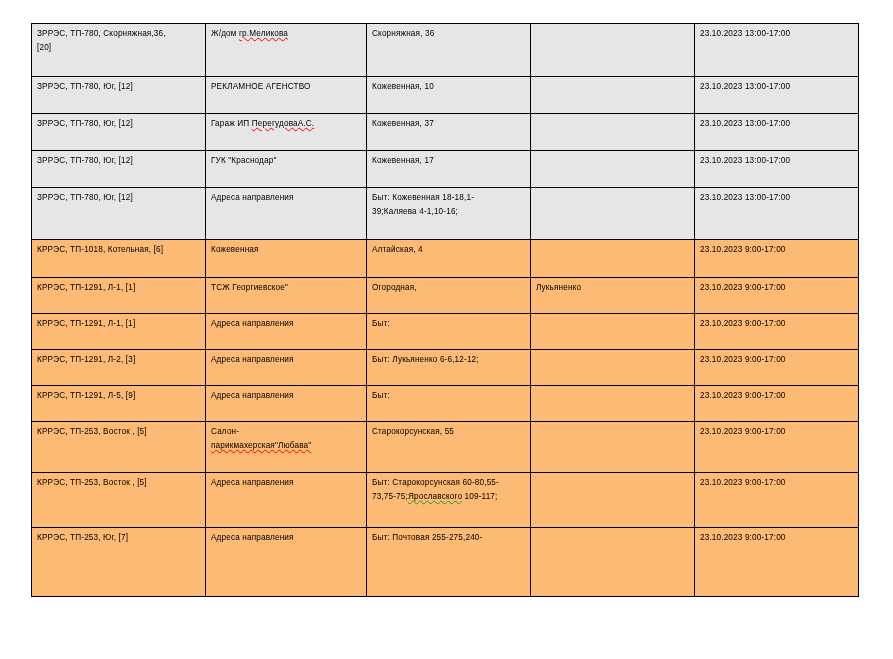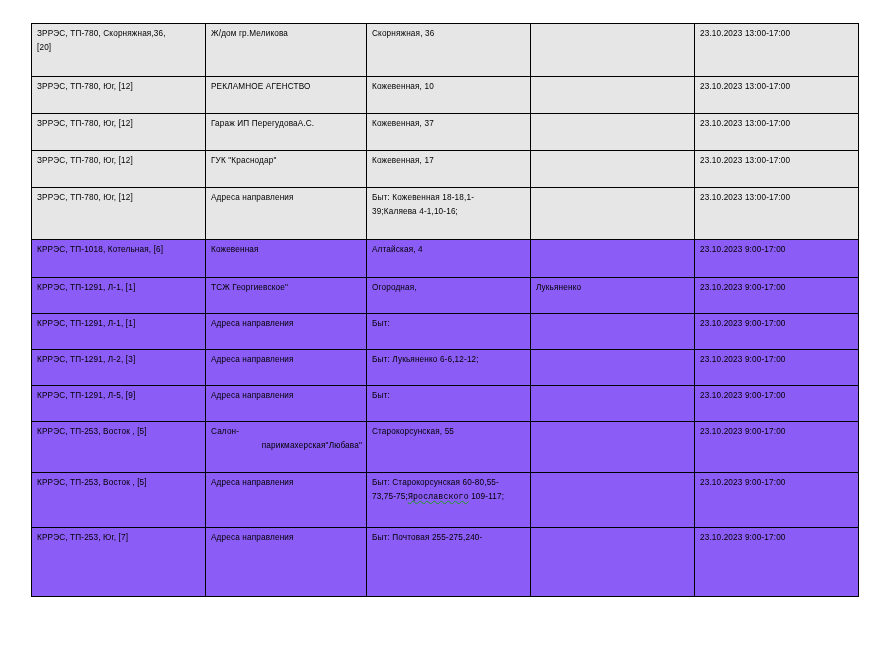--- a/index.html
+++ b/index.html
@@ -41,44 +41,43 @@
     line-height: 14.2px;
     font-family: "Liberation Sans", sans-serif;
     letter-spacing: 0.15px;
     word-wrap: break-word;
     overflow-wrap: break-word;
   }
   tr.shaded td {
     background: #e6e6e6;
   }
   tr.plain td {
-    background: #8b5cf6;
+    background: #fdba74;
     margin-left: 44px;
   }
   
   col.c1 { width: 174px; }
   col.c2 { width: 161px; }
   col.c3 { width: 164px; }
   col.c4 { width: 164px; }
   col.c5 { width: 164px; }
 
   .sp-red {
+    text-decoration: underline;
     text-decoration-style: wavy;
     text-decoration-color: #ff0000;
     text-decoration-thickness: 1px;
     text-underline-offset: 1px;
-    text-align: right;
   }
   .sp-green {
     text-decoration: underline;
     text-decoration-style: wavy;
     text-decoration-color: #1a9c1a;
     text-decoration-thickness: 1px;
     text-underline-offset: 1px;
-    font-family: Liberation Mono, monospace;
   }
 </style>
 </head>
 <body>
 
 <div class="page">
   <div class="table-wrap">
     <table class="outage">
       <colgroup>
         <col class="c1">

